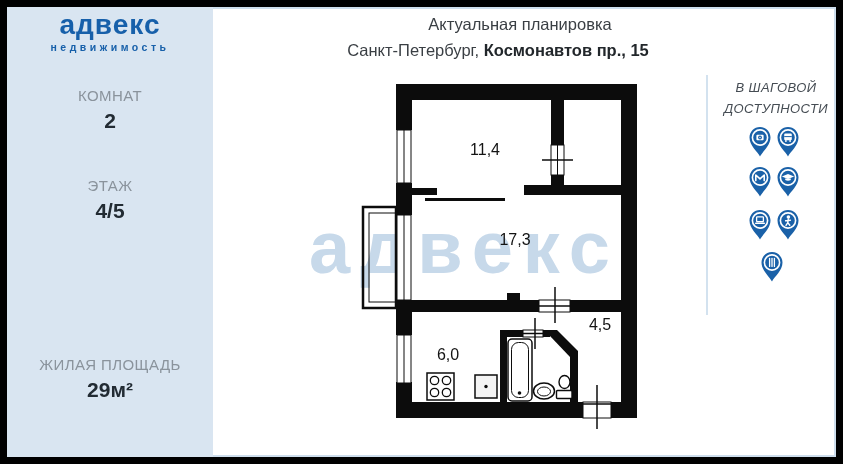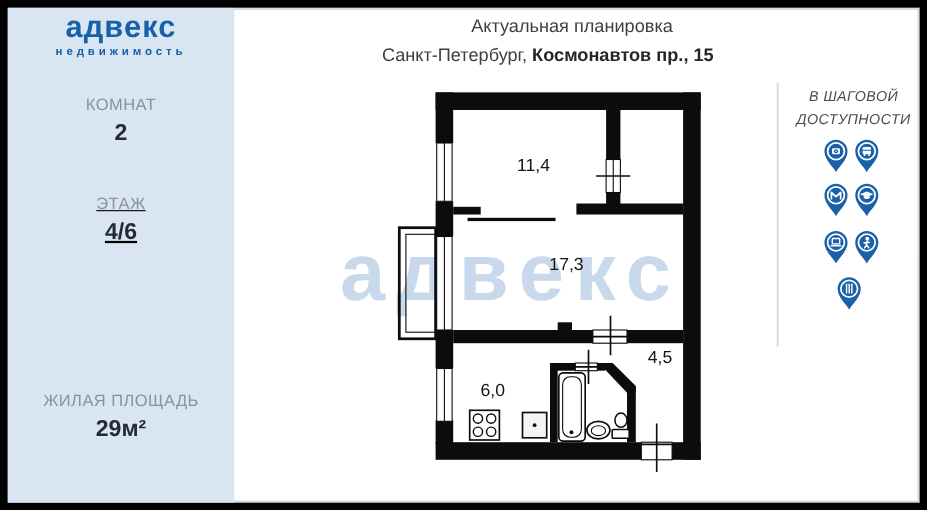--- a/index.html
+++ b/index.html
@@ -7,21 +7,21 @@
          border:7px solid #000000;background:#fff;overflow:hidden;
          box-shadow:inset 0 0 0 2px rgba(180,205,228,.65);}
   
   .sidebar{position:absolute;left:0;top:0;width:206px;height:100%;background:#d9e5f1;}
   .logo{position:absolute;left:0;top:4px;width:100%;text-align:center;}
   .logo-name{font-size:28px;font-weight:800;color:#1760aa;letter-spacing:1px;line-height:1;}
   .logo-tagline{font-size:10.5px;font-weight:700;color:#1760aa;letter-spacing:3.5px;margin-top:2px;}
   .stat{position:absolute;left:0;width:100%;text-align:center;}
   .stat-label{font-size:15px;color:#8a939c;letter-spacing:.4px;}
   .stat-value{font-size:21px;font-weight:700;color:#222b33;margin-top:5px;}
-  .stat-1{top:80px;text-align:center;} .stat-2{top:170px;text-decoration:underline;} .stat-3{top:260px;} .stat-4{top:349px;text-align:center;}
+  .stat-1{top:80px;text-align:center;} .stat-2{top:170px;} .stat-3{top:260px;} .stat-4{top:349px;text-align:center;}
   
   .title{position:absolute;left:207px;top:8px;width:568px;text-align:center;z-index:5;}
   .title-line1{font-size:16.5px;color:#3a3f44;padding-left:44px;}
   .title-line2{font-size:16.5px;color:#3a3f44;margin-top:7px;}
   .title-line2 b{color:#22272b;}
   
   .watermark{position:absolute;left:302px;top:204px;font-size:74px;font-weight:800;
              color:#c7d9ea;letter-spacing:10px;line-height:1;z-index:1;user-select:none;}
   .plan{position:absolute;left:340px;top:58px;width:360px;height:380px;z-index:2;}
   .sep-line{position:absolute;left:699px;top:68px;width:2px;height:240px;background:#d3e2ef;z-index:1;}
@@ -43,21 +43,21 @@
     <div class="logo">
       <div class="logo-name">адвекс</div>
       <div class="logo-tagline">недвижимость</div>
     </div>
     <div class="stat stat-1">
       <div class="stat-label">КОМНАТ</div>
       <div class="stat-value">2</div>
     </div>
     <div class="stat stat-2">
       <div class="stat-label">ЭТАЖ</div>
-      <div class="stat-value">4/6</div>
+      <div class="stat-value">4/5</div>
     </div>
     <div class="stat stat-3">
     </div>
     <div class="stat stat-4">
       <div class="stat-label">ЖИЛАЯ ПЛОЩАДЬ</div>
       <div class="stat-value">29м²</div>
     </div>
   </div>
 
   <div class="title">

